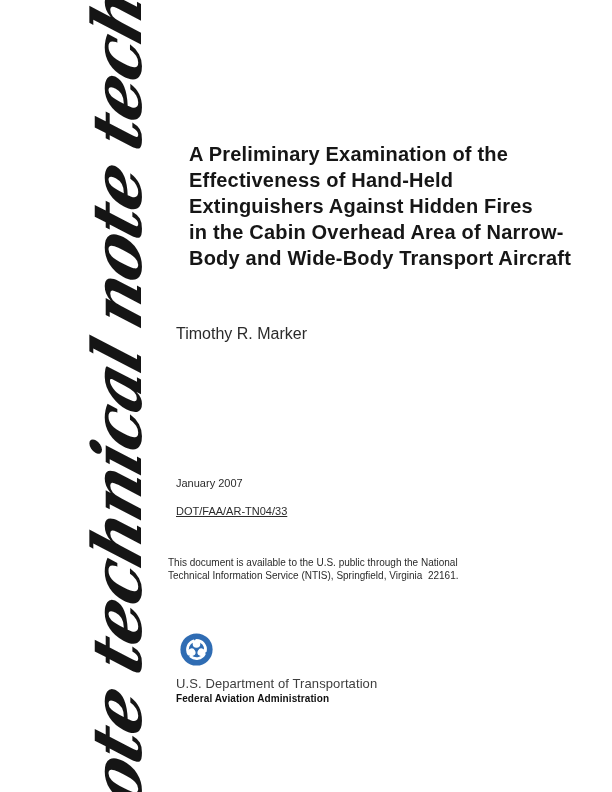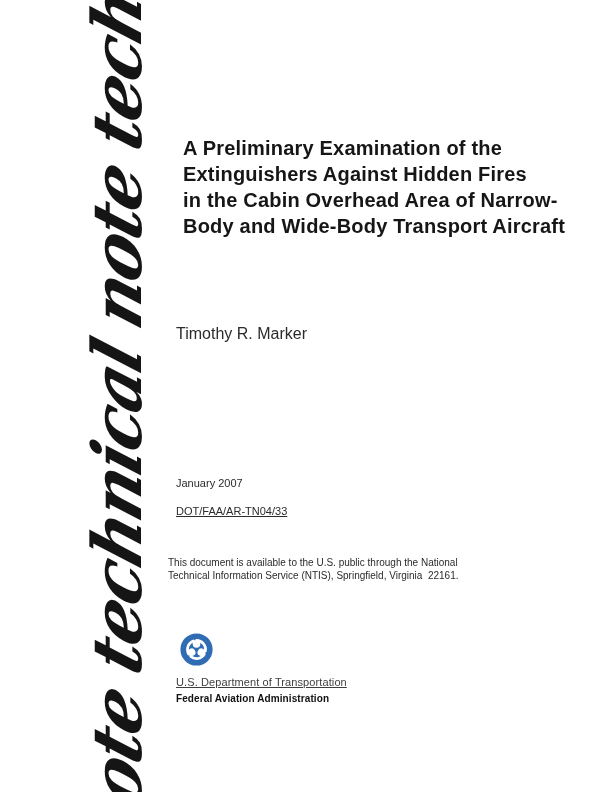--- a/index.html
+++ b/index.html
@@ -29,21 +29,21 @@
     font-weight: 700;
     font-size: 68px;
     letter-spacing: -3px;
     color: #151515;
     line-height: 1.1;
   }
   .title {
     position: absolute;
     left: 176px;
     top: 128px;
-    margin: 7px;
+    margin: 13px;
     font-size: 20px;
     line-height: 26px;
     font-weight: 700;
     color: #161616;
     letter-spacing: 0.2px;
   }
   .author {
     position: absolute;
     left: 176px;
     top: 325px;
@@ -78,44 +78,44 @@
     position: absolute;
     left: 180px;
     top: 633px;
     width: 33px;
     height: 33px;
   }
   .dept {
     position: absolute;
     left: 176px;
     top: 676px;
-    font-size: 11px;
+    font-size: 13px;
     color: #3e3e3e;
     letter-spacing: 0.1px;
-    text-decoration: underline;
   }
   .admin {
     position: absolute;
     left: 176px;
     top: 693px;
     font-size: 10px;
     font-weight: 700;
     color: #101010;
     letter-spacing: 0.1px;
   }
 </style>
 </head>
 <body>
 
 <div class="page">
 
   <div class="banner">note technical note technical</div>
 
   <h1 class="title">
     <div>A Preliminary Examination of the</div>
+    <div>Effectiveness of Hand-Held</div>
     <div>Extinguishers Against Hidden Fires</div>
     <div>in the Cabin Overhead Area of Narrow-</div>
     <div>Body and Wide-Body Transport Aircraft</div>
   </h1>
 
   <div class="author">Timothy R. Marker</div>
 
   <div class="date">January 2007</div>
 
   <div class="report-number">DOT/FAA/AR-TN04/33</div>

